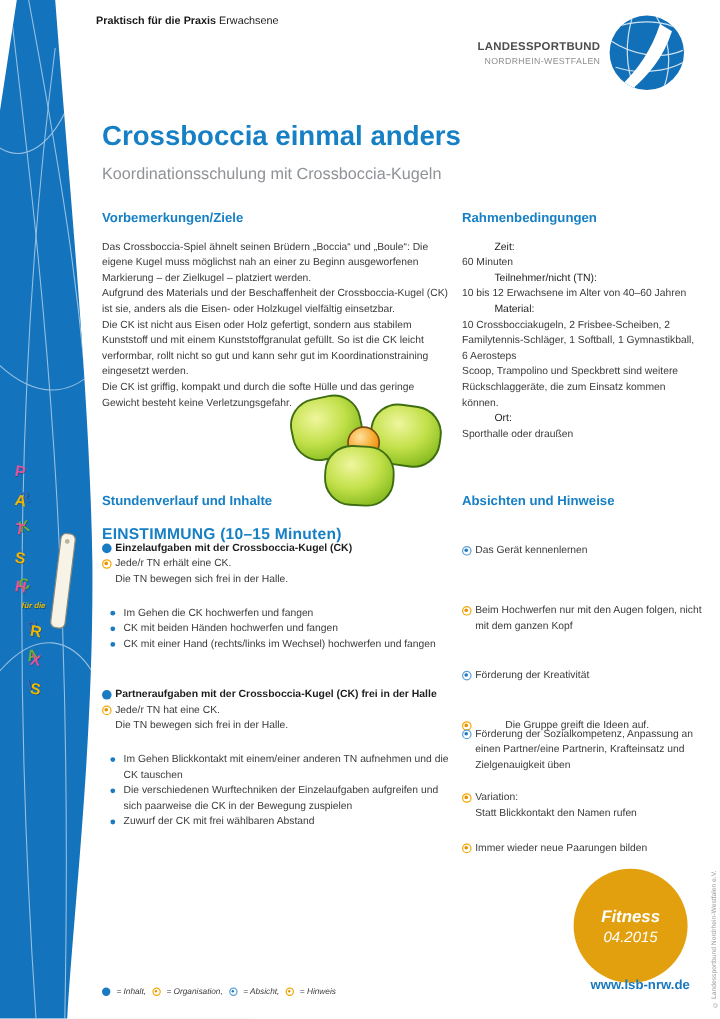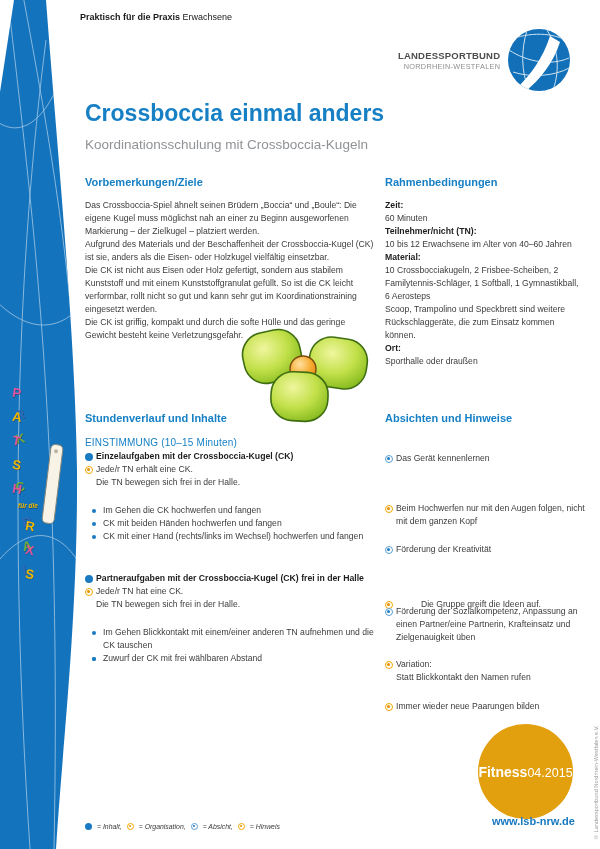--- a/index.html
+++ b/index.html
@@ -16,37 +16,37 @@
   .side-art .ltr { display:block; font-weight:bold; font-size:14px; line-height:12px;
     text-shadow:0.5px 0.5px 0 rgba(0,0,0,.35); }
   .side-tag { position:absolute; left:36px; top:52px; width:11px; height:78px;
     background:#f7f3e6; border:1px solid #8a8a7a; border-radius:5px; transform:rotate(7deg); }
   .side-tag:after { content:""; position:absolute; left:3px; top:4px; width:4px; height:4px;
     border-radius:50%; background:#b8b4a0; }
 
   
   .kicker { left:80px; top:12px; font-size:9px; color:#1a1a1a; }
   .kicker b { font-weight:bold; }
-  .logo-wrap { left:398px; top:28px; display:flex; align-items:center; gap:7px; }
+  .logo-wrap { left:398px; top:12px; display:flex; align-items:center; gap:7px; }
   .logo-text { text-align:right; }
   .logo-line1 { font-size:9.5px; font-weight:bold; color:#4d4d4d; letter-spacing:.2px; }
   .logo-line2 { font-size:7.3px; color:#8f8f8f; letter-spacing:.3px; margin-top:1px; }
 
   
   .title { left:85px; top:100px; font-size:23px; font-weight:bold; color:#1780c5; }
   .subtitle { left:85px; top:137px; font-size:13.5px; color:#8f9296; }
 
   
   .h-col { font-size:11px; font-weight:bold; color:#1780c5; }
   .body-txt { font-size:8.6px; line-height:13px; }
   .leftcol { width:289px; }
   .rightcol { width:198px; }
   .para { margin:0; }
 
-  .sec-label { font-size:10px; font-weight:normal; color:#1780c5; letter-spacing:.2px;text-align:center; }
+  .sec-label { font-size:13px; font-weight:bold; color:#1780c5; letter-spacing:.2px;text-align:center; }
 
   .row { position:relative; padding-left:11px; }
   .row .ico { position:absolute; left:0; top:2.5px; }
   .row.bold-row { font-weight:bold; color:#1d1d1d; font-size:8.7px; }
   .indent { padding-left:11px; }
 
   .sub { position:relative; padding-left:18px; }
   .sub .bdot { position:absolute; left:7px; top:4.5px; width:4px; height:4px;
     border-radius:50%; background:#1a7ac2; }
 
@@ -54,36 +54,36 @@
   .ic { display:inline-block; width:8px; height:8px; border-radius:50%; box-sizing:border-box; }
   .ic-inhalt { background:#1a7ac2; }
   .ic-absicht { border:1.5px solid #5a9fd4; background:#fff; position:relative; }
   .ic-absicht:after { content:""; position:absolute; left:1px; top:1px; width:3px; height:3px;
     border-radius:50%; background:#1a7ac2; }
   .ic-org, .ic-hinweis { border:1.5px solid #f3a800; background:#fff; position:relative; }
   .ic-org:after, .ic-hinweis:after { content:""; position:absolute; left:1px; top:1px;
     width:3px; height:3px; border-radius:50%; background:#e89000; }
 
   
-  .def b { font-weight:bold; color:#1d1d1d; font-size:8.7px; }
+  .def b { font-weight:normal; color:#1d1d1d; font-size:8.7px;margin-left:27px; }
   .abs-item { position:absolute; left:385px; width:200px; }
 
   
   .legend { left:85px; top:823px; display:flex; align-items:center; gap:5px;
     font-size:6.9px; font-style:italic; color:#3b3b3b; }
   .legend .ic { width:7px; height:7px; }
   .legend .ic-absicht:after, .legend .ic-org:after, .legend .ic-hinweis:after {
     width:2.5px; height:2.5px; left:0.9px; top:0.9px; }
   .website { left:492px; top:815px; font-size:11px; font-weight:bold; color:#1878c0; }
   .copyright { right:1px; top:700px; height:140px; font-size:5.6px; color:#9a9a9a;
     writing-mode:vertical-rl; transform:rotate(180deg); white-space:nowrap; }
 
   .badge { left:478px; top:724px; width:95px; height:95px; border-radius:50%;
-    background:#e2a00f; display:flex; flex-direction:row; align-items:center;
-    justify-content:center; color:#fff; }
+    background:#e2a00f; display:flex; flex-direction:column; align-items:center;
+    justify-content:center; color:#fff;font-style:italic; }
   .badge .b1 { font-size:14px; font-weight:bold; }
   .badge .b2 { font-size:12.5px; margin-top:3px; }
 </style>
 </head>
 <body>
 
 <div class="page">
 
   <svg class="abs side-svg" width="82" height="849" viewBox="0 0 82 849">
     <defs>
@@ -210,21 +210,21 @@
       <span>Partneraufgaben mit der Crossboccia-Kugel (CK) frei in der Halle</span>
     </div>
     <div class="row">
       <span class="ico ic ic-org"></span>
       <span>Jede/r TN hat eine CK.</span>
     </div>
     <div class="indent">Die TN bewegen sich frei in der Halle.</div>
 
     <div style="height:15px"></div>
     <div class="sub"><span class="bdot"></span><span>Im Gehen Blickkontakt mit einem/einer anderen TN aufnehmen und die CK tauschen</span></div>
-    <div class="sub"><span class="bdot"></span></div>
+    <div class="sub"><span class="bdot"></span><span>Die verschiedenen Wurftechniken der Einzelaufgaben aufgreifen und sich paarweise die CK in der Bewegung zuspielen</span></div>
     <div class="sub"><span class="bdot"></span><span>Zuwurf der CK mit frei wählbaren Abstand</span></div>
   </div>
 
   <div class="abs h-col" style="left:385px; top:176px;">Rahmenbedingungen</div>
   <div class="abs rightcol body-txt def" style="left:385px; top:199px;">
     <b>Zeit:</b><br>
     <span>60 Minuten</span><br>
     <b>Teilnehmer/nicht (TN):</b><br>
     <span>10 bis 12 Erwachsene im Alter von 40–60 Jahren</span><br>
     <b>Material:</b><br>
@@ -237,21 +237,21 @@
   <div class="abs h-col" style="left:385px; top:412px;">Absichten und Hinweise</div>
 
   <div class="abs-item body-txt row" style="top:452px;">
     <span class="ico ic ic-absicht"></span>
     <span>Das Gerät kennenlernen</span>
   </div>
   <div class="abs-item body-txt row" style="top:502px;">
     <span class="ico ic ic-hinweis"></span>
     <span>Beim Hochwerfen nur mit den Augen folgen, nicht mit dem ganzen Kopf</span>
   </div>
-  <div class="abs-item body-txt row" style="top:543px;">
+  <div class="abs-item body-txt row" style="top:556px;">
     <span class="ico ic ic-absicht"></span>
     <span>Förderung der Kreativität</span>
   </div>
   <div class="abs-item body-txt row" style="top:598px;padding-left:36px;">
     <span class="ico ic ic-hinweis"></span>
     <span>Die Gruppe greift die Ideen auf.</span>
   </div>
   <div class="abs-item body-txt row" style="top:605px;">
     <span class="ico ic ic-absicht"></span>
     <span>Förderung der Sozialkompetenz, Anpassung an einen Partner/eine Partnerin, Krafteinsatz und Zielgenauigkeit üben</span>

